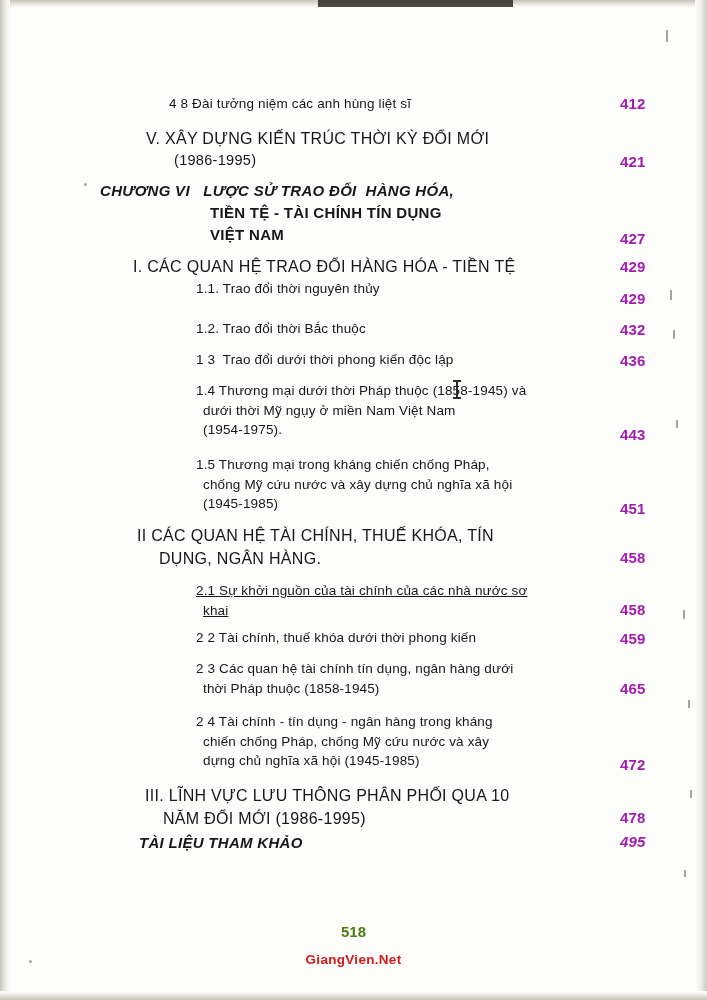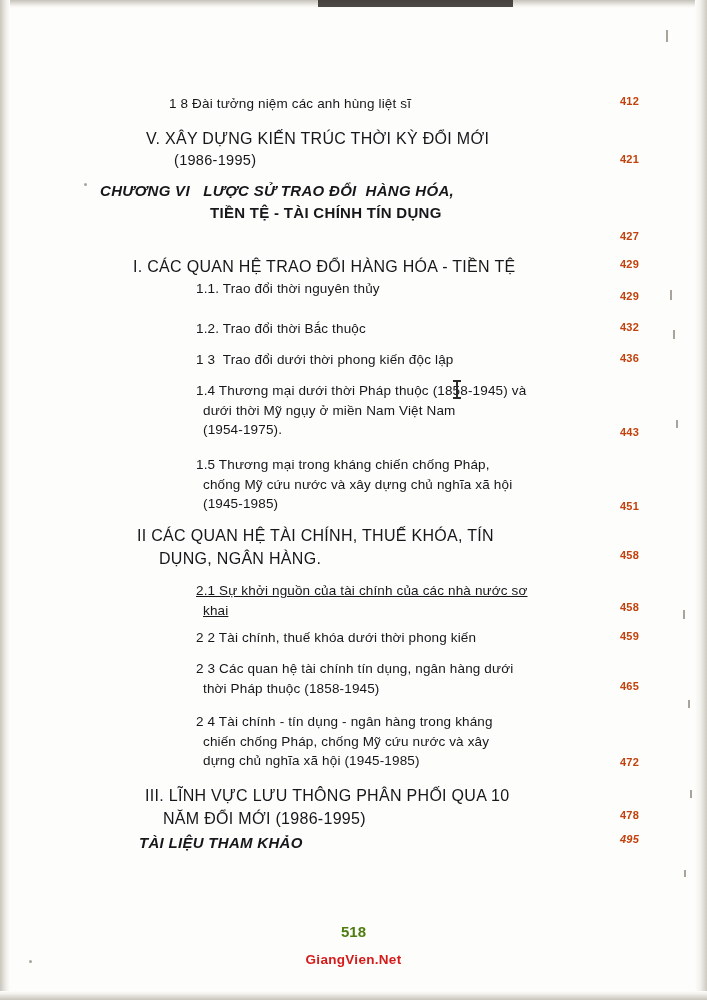--- a/index.html
+++ b/index.html
@@ -66,23 +66,23 @@
     position: absolute;
     color: #17161a;
   }
   .line {
     white-space: pre;
     line-height: 1.45;
   }
   .pg {
     position: absolute;
     font-weight: bold;
-    font-size: 11px;
+    font-size: 15px;
     letter-spacing: .2px;
-    color: #c2410c;
+    color: #a21caf;
   }
 
   
   .lvl-sub {
     font-size: 13.5px;
     letter-spacing: .15px;
   }
   .lvl-head {
     font-size: 16px;
     letter-spacing: .3px;
@@ -157,33 +157,34 @@
   <div class="speck" style="left:676px;top:420px;width:2px;height:8px;"></div>
   <div class="speck" style="left:683px;top:610px;width:2px;height:9px;"></div>
   <div class="speck" style="left:688px;top:700px;width:2px;height:8px;"></div>
   <div class="speck" style="left:690px;top:790px;width:2px;height:8px;"></div>
   <div class="speck" style="left:684px;top:870px;width:2px;height:7px;"></div>
   <div class="speck" style="left:29px;top:960px;width:3px;height:3px;border-radius:50%;"></div>
 
   <div class="content">
 
     <div class="row lvl-sub" style="left:169px;top:94px;">
-      <div class="line">1 8 Đài tưởng niệm các anh hùng liệt sĩ</div>
+      <div class="line">4 8 Đài tưởng niệm các anh hùng liệt sĩ</div>
     </div>
     <div class="pg" style="left:620px;top:95px;">412</div>
 
     <div class="row lvl-head" style="left:146px;top:127px;">
       <div class="line">V. XÂY DỰNG KIẾN TRÚC THỜI KỲ ĐỔI MỚI</div>
       <div class="line" style="padding-left:28px;font-size:14.5px;">(1986-1995)</div>
     </div>
     <div class="pg" style="left:620px;top:153px;">421</div>
 
     <div class="row lvl-chap" style="left:100px;top:180px;">
       <div class="line italic">CHƯƠNG VI   LƯỢC SỬ TRAO ĐỔI  HÀNG HÓA,</div>
       <div class="line bold" style="padding-left:110px;">TIỀN TỆ - TÀI CHÍNH TÍN DỤNG</div>
+      <div class="line bold" style="padding-left:110px;">VIỆT NAM</div>
     </div>
     <div class="pg" style="left:620px;top:230px;">427</div>
 
     <div class="row lvl-head" style="left:133px;top:255px;">
       <div class="line">I. CÁC QUAN HỆ TRAO ĐỔI HÀNG HÓA - TIỀN TỆ</div>
     </div>
     <div class="pg" style="left:620px;top:258px;">429</div>
 
     <div class="row lvl-sub" style="left:196px;top:279px;">
       <div class="line">1.1. Trao đổi thời nguyên thủy</div>

